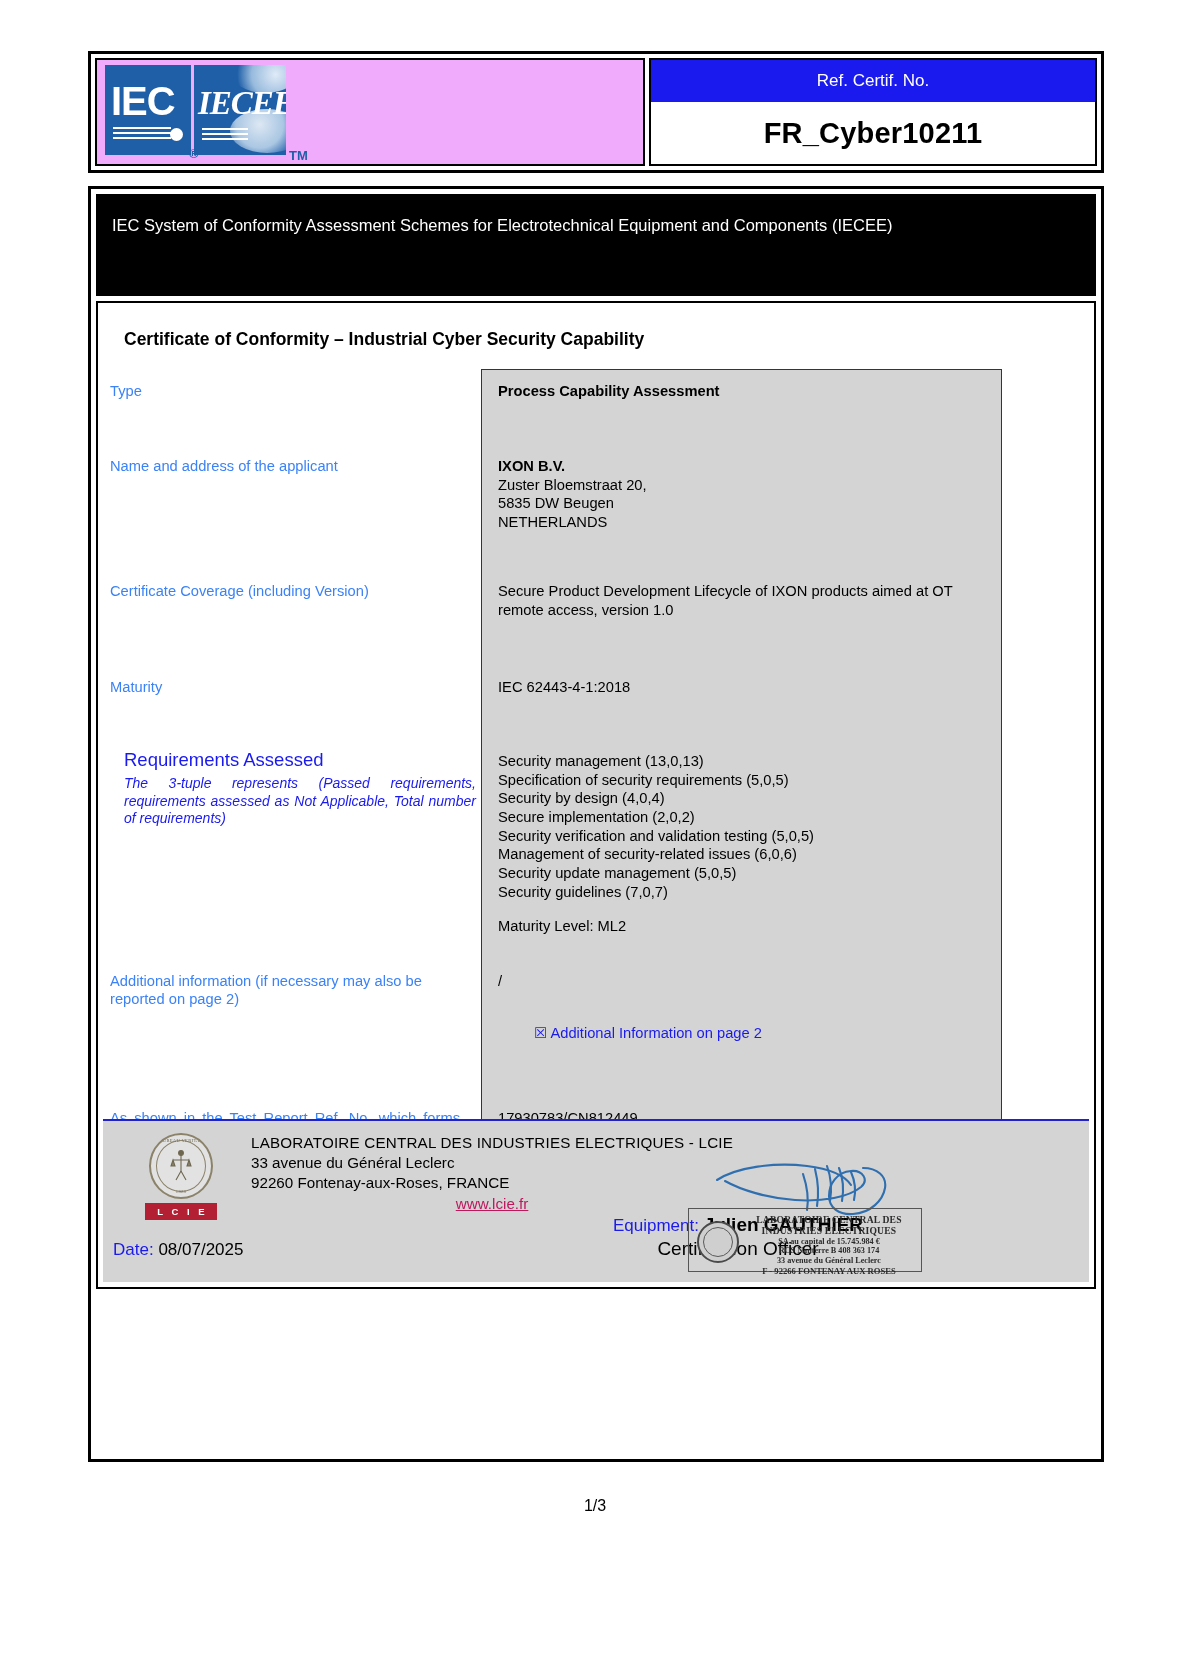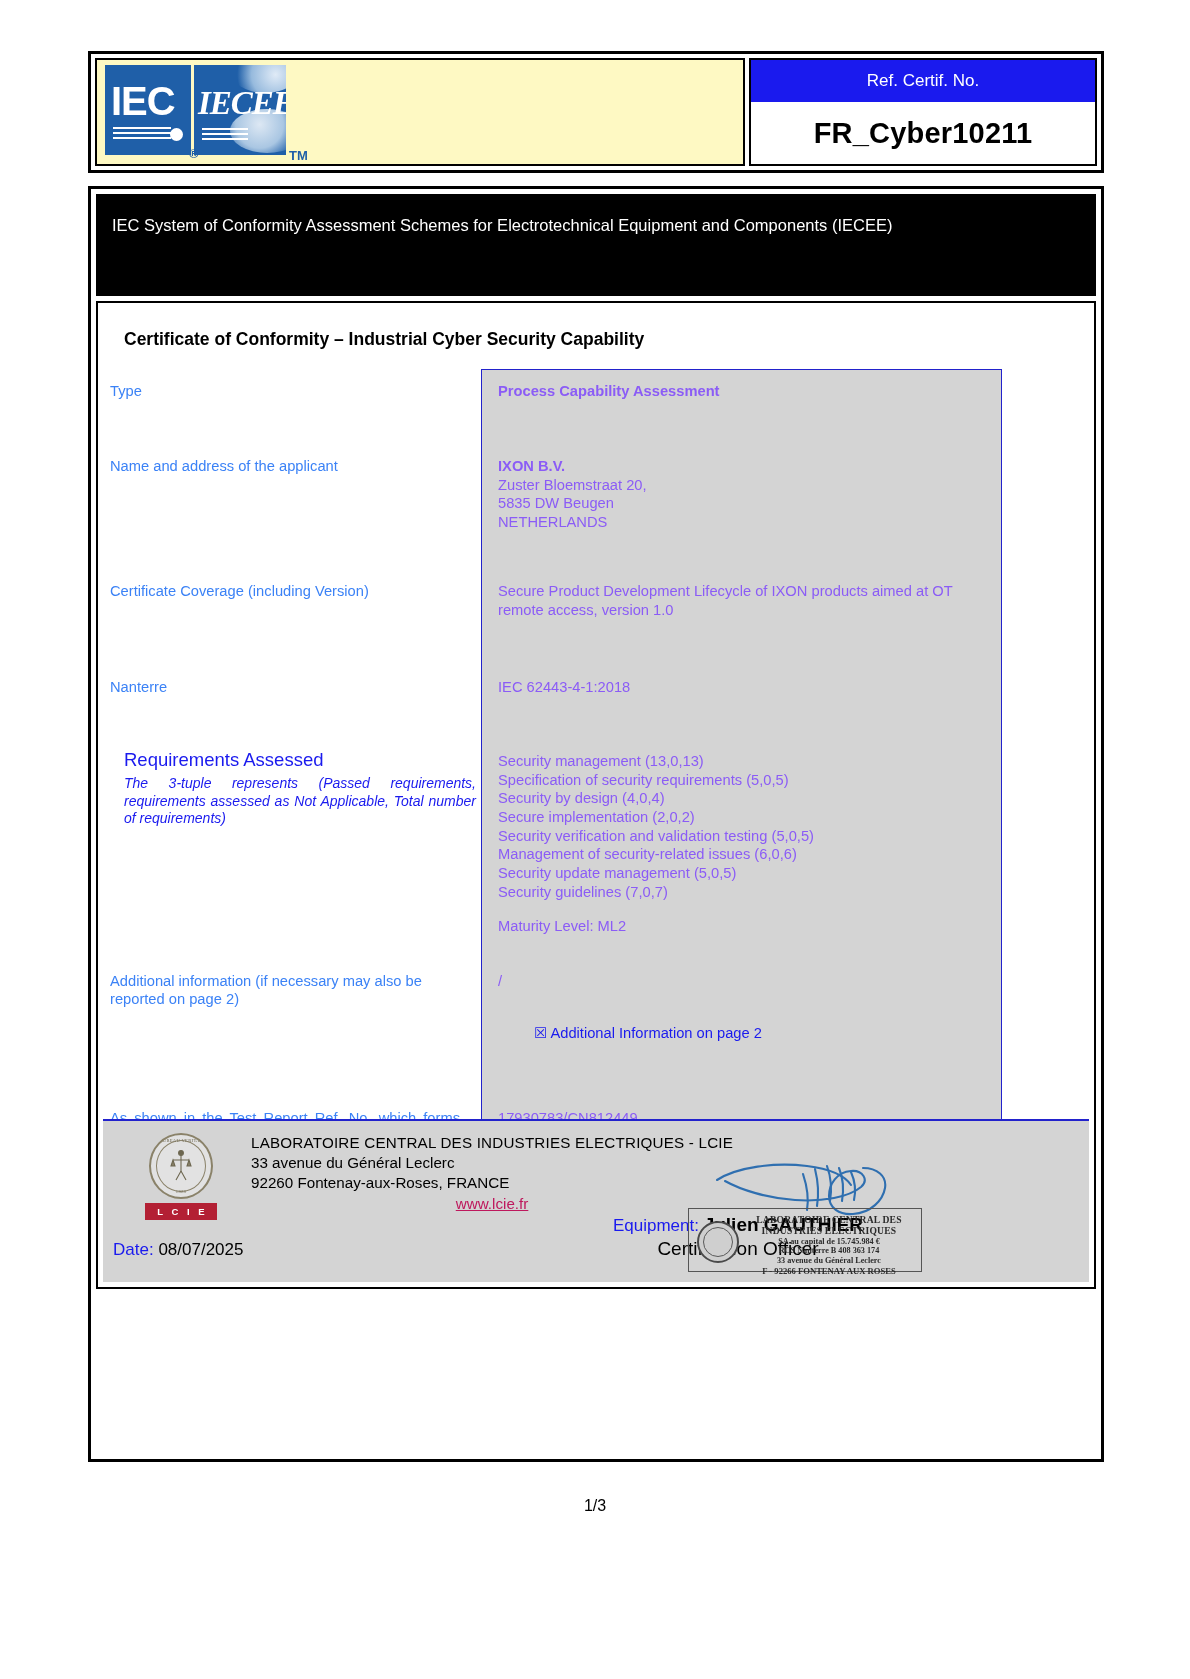--- a/index.html
+++ b/index.html
@@ -29,25 +29,25 @@
     left: 88px;
     top: 51px;
     width: 1016px;
     height: 122px;
     border: 3px solid #000;
     box-sizing: border-box;
     background: #fff;
     display: flex;
   }
   .logo-cell {
-    width: 650px;
+    width: 550px;
     border: 2px solid #000;
     margin: 4px;
     box-sizing: border-box;
-    background: #fef9c3;
+    background: #f0abfc;
     position: relative;
   }
   .logo-inner {
     position: absolute;
     left: 8px;
     top: 5px;
     display: flex;
     gap: 3px;
   }
   .iec-box, .iecee-box {
@@ -248,21 +248,21 @@
     font-size: 14px;
     font-style: italic;
     line-height: 1.25;
     text-align: justify;
   }
 
   .value {
     position: absolute;
     left: 400px;
     width: 490px;
-    color: #8b5cf6;
+    color: #000000;
     font-size: 14.7px;
     line-height: 1.27;
   }
   .value.bold { font-weight: bold; }
   .value .b { font-weight: bold; }
   .value.blue { color: #1a1aee; margin-left: 36px; }
 
   .statement {
     position: absolute;
     left: 26px;
@@ -505,21 +505,21 @@
       <div class="value" style="top:154px;">
         <div class="b">IXON B.V.</div>
         <div>Zuster Bloemstraat 20,</div>
         <div>5835 DW Beugen</div>
         <div>NETHERLANDS</div>
       </div>
 
       <div class="label" style="top:279px;">Certificate Coverage (including Version)</div>
       <div class="value" style="top:279px;">Secure Product Development Lifecycle of IXON products aimed at OT remote access, version 1.0</div>
 
-      <div class="label" style="top:375px;">Nanterre</div>
+      <div class="label" style="top:375px;">Maturity</div>
       <div class="value" style="top:375px;">IEC 62443-4-1:2018</div>
 
       <div class="req-title" style="top:446px;">Requirements Assessed</div>
       <div class="req-sub" style="top:472px;">The 3-tuple represents (Passed requirements, requirements assessed as Not Applicable, Total number of requirements)</div>
 
       <div class="value" style="top:449px;">
         <div>Security management (13,0,13)</div>
         <div>Specification of security requirements (5,0,5)</div>
         <div>Security by design (4,0,4)</div>
         <div>Secure implementation (2,0,2)</div>

